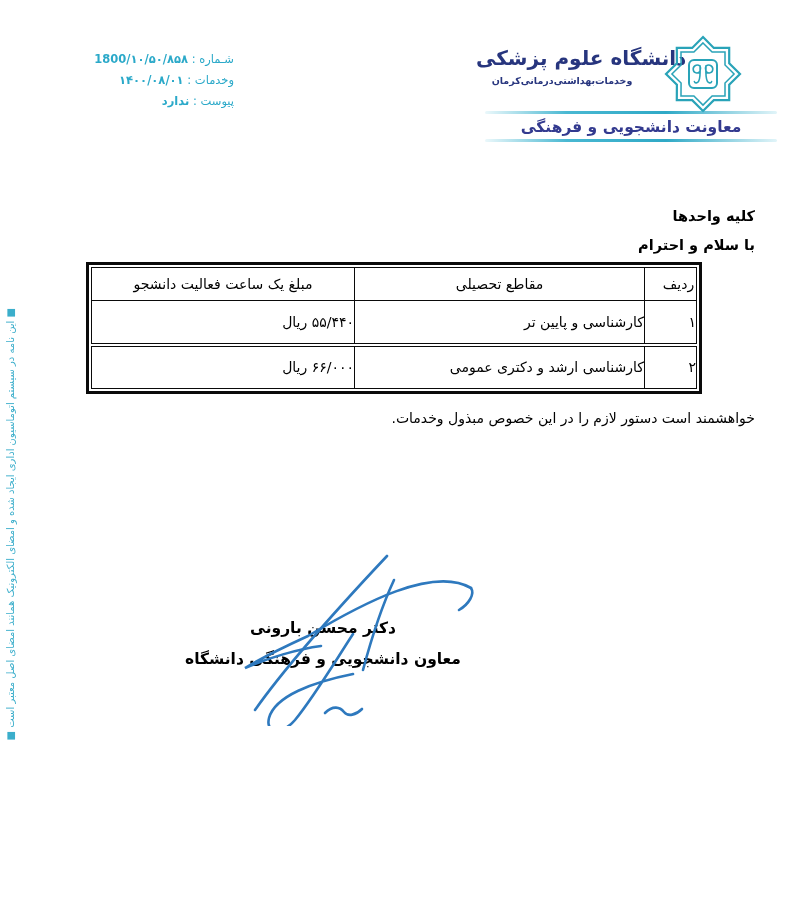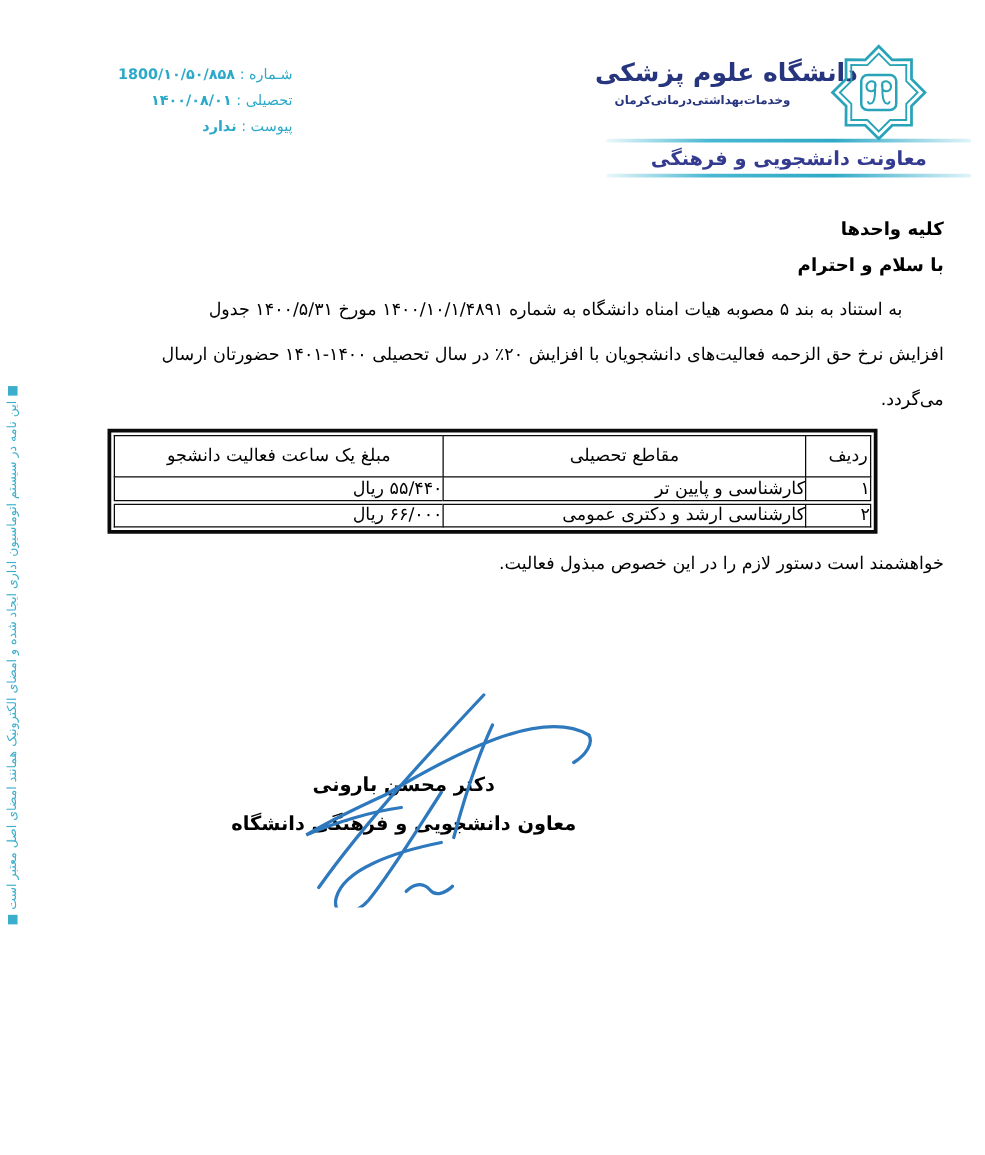--- a/index.html
+++ b/index.html
@@ -25,32 +25,32 @@
 
   
   .dept { position:absolute; top:111px; right:11px; width:292px; text-align:center; }
   .dept-line { height:3px; border-radius:2px;
     background:linear-gradient(to right, rgba(90,196,220,0.12), #49B8D2 28%, #2FA9C6 62%, rgba(90,196,220,0.18)); }
   .dept-text { color:#333A8F; font-weight:bold; font-size:15.5px; padding:4px 0 3px; white-space:nowrap; }
 
   
   .body-block { position:absolute; top:176px; right:33px; left:33px; direction:rtl; }
   .recipient, .subject, .salutation { font-weight:bold; font-size:14.5px; }
-  .recipient { margin-bottom:13px; }
+  .recipient { margin-bottom:13px;margin-top:32px; }
   .subject   { margin-bottom:13px; }
   .salutation{ margin-bottom:9px; }
   .para-line { font-size:14px; height:36px; line-height:36px; white-space:nowrap; }
   .para-line.first { padding-right:33px; }
 
   
   .table-wrap { width:616px; margin:5px auto 0; border:3px solid #0a0a0a; padding:2px; background:#fff; }
   table { width:100%; border-collapse:collapse; direction:rtl; }
   th, td { border:1.2px solid #0a0a0a; font-size:14px; font-weight:normal; }
   th { height:33px; }
-  td { height:20px; }
+  td { height:44px; }
   tbody tr:first-child td { border-bottom:4px double #0a0a0a; }
   .col-row { width:52px;padding-left:16px; } .col-level { width:290px; }
 
   .closing { margin-top:16px; font-size:14px; }
 
   
   .sig-text { position:absolute; top:613px; left:168px; width:310px; text-align:center;
               direction:rtl; font-weight:bold; font-size:15.5px; line-height:31px; color:#000; }
   .sig-svg  { position:absolute; top:548px; left:213px; width:278px; height:178px; }
 
@@ -63,21 +63,21 @@
 <body>
 
 <div class="page">
 
   <div class="meta">
     <div class="meta-row">
       <span>شـماره :</span>
       <span class="meta-value">1800/۱۰/۵۰/۸۵۸</span>
     </div>
     <div class="meta-row">
-      <span>تحصیلی :</span>
+      <span>وخدمات :</span>
       <span class="meta-value">۱۴۰۰/۰۸/۰۱</span>
     </div>
     <div class="meta-row">
       <span>پیوست :</span>
       <span class="meta-value">ندارد</span>
     </div>
   </div>
 
   <div class="univ">
     <div class="univ-name">دانشگاه علوم پزشکی</div>
@@ -101,25 +101,20 @@
   <div class="dept">
     <div class="dept-line"></div>
     <div class="dept-text">معاونت دانشجویی و فرهنگی</div>
     <div class="dept-line"></div>
   </div>
 
   <div class="body-block">
     <div class="recipient">کلیه واحدها</div>
     <div class="salutation">با سلام و احترام</div>
 
-    <div>
-      <div class="para-line first">به استناد به بند ۵ مصوبه هیات امناه دانشگاه به شماره ۱۴۰۰/۱۰/۱/۴۸۹۱ مورخ ۱۴۰۰/۵/۳۱ جدول</div>
-      <div class="para-line">افزایش نرخ حق الزحمه فعالیت‌های دانشجویان با افزایش ۲۰٪ در سال تحصیلی ۱۴۰۰-۱۴۰۱ حضورتان ارسال</div>
-      <div class="para-line">می‌گردد.</div>
-    </div>
 
     <div class="table-wrap">
       <table>
         <thead>
           <tr>
             <th class="col-row">ردیف</th>
             <th class="col-level">مقاطع تحصیلی</th>
             <th>مبلغ یک ساعت فعالیت دانشجو</th>
           </tr>
         </thead>
@@ -131,21 +126,21 @@
           </tr>
           <tr>
             <td>۲</td>
             <td>کارشناسی ارشد و دکتری عمومی</td>
             <td>۶۶/۰۰۰ ریال</td>
           </tr>
         </tbody>
       </table>
     </div>
 
-    <div class="closing">خواهشمند است دستور لازم را در این خصوص مبذول فعالیت.</div>
+    <div class="closing">خواهشمند است دستور لازم را در این خصوص مبذول وخدمات.</div>
   </div>
 
   <div class="sig-text">
     <div>دکتر محسن بارونی</div>
     <div>معاون دانشجویی و فرهنگی دانشگاه</div>
   </div>
   <svg class="sig-svg" viewBox="0 0 278 178">
     <g fill="none" stroke="#2E79BE" stroke-width="2.6" stroke-linecap="round">
       <path d="M258,40 C220,18 150,55 95,88 C60,104 42,114 32,120 C55,110 85,101 108,98"></path>
       <path d="M258,40 C262,46 256,56 246,62"></path>

